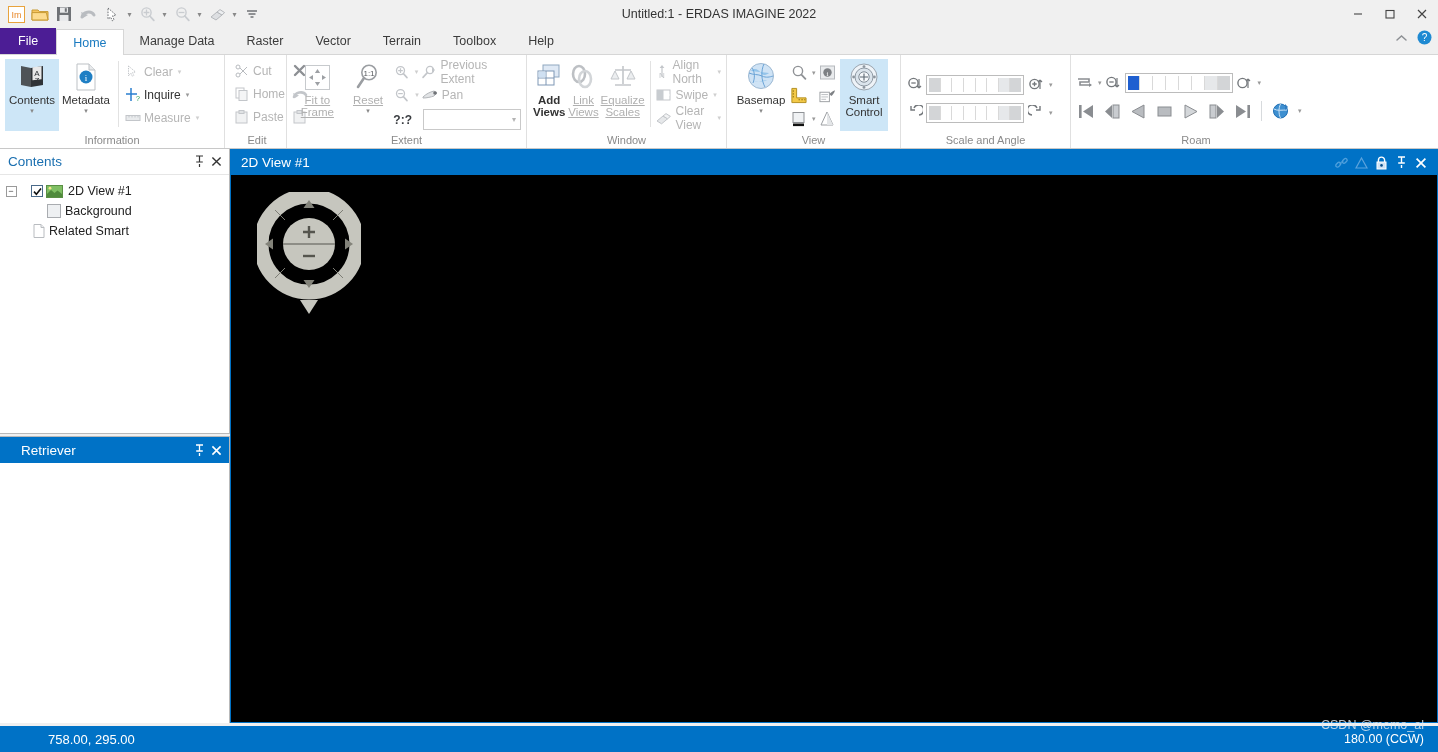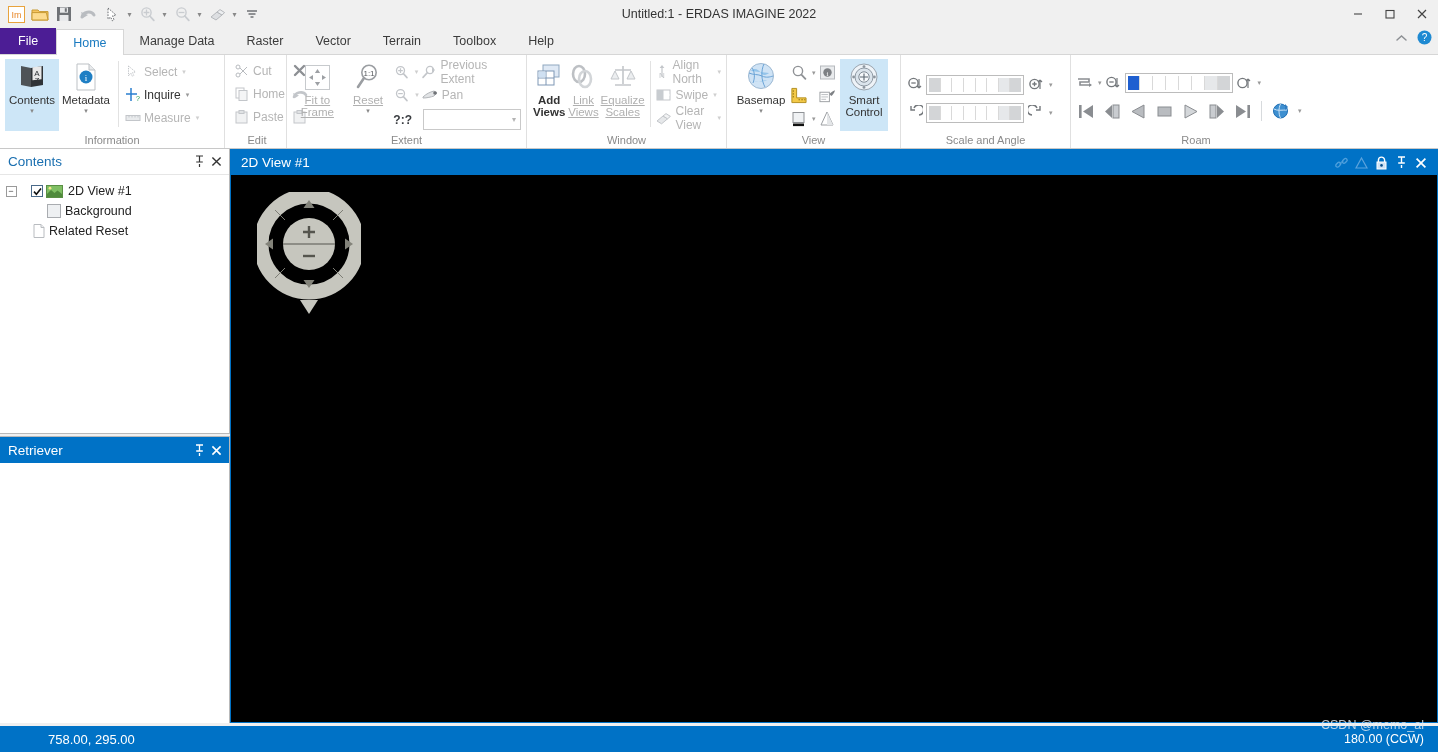--- a/index.html
+++ b/index.html
@@ -69,21 +69,21 @@
   .leftcol{width:230px;display:flex;flex-direction:column;flex:0 0 230px;background:#f0f0f0;}
 
   .panel{background:#fff;border:1px solid #b9b9b9;box-sizing:border-box;display:flex;flex-direction:column;}
   .panel-hdr{height:26px;display:flex;align-items:center;padding:0 4px 0 8px;box-sizing:border-box;flex:0 0 26px;}
   .panel-hdr .ttl{flex:1;font-size:13.5px;}
   .panel-hdr .hicon{width:17px;height:20px;display:flex;align-items:center;justify-content:center;}
   .hdr-light{background:#ffffff;border-bottom:1px solid #e6e6e6;}
   .hdr-light .ttl{color:#1a6fb0;}
   .hdr-light .hicon{color:#333;}
   .hdr-blue{background:#0072c6;}
-  .hdr-blue .ttl{color:#ffffff;}
+  .hdr-blue .ttl{color:#ffffff;margin-left:13px;}
   .hdr-blue .hicon{color:#ffffff;}
   .panel-body{flex:1;background:#fff;overflow:hidden;}
 
   
   .tree{padding:6px 0 0 4px;font-size:12.5px;color:#222;}
   .trow{display:flex;align-items:center;height:20px;}
   .tw{width:14px;height:20px;display:flex;align-items:center;justify-content:center;}
   .tlabel{padding-left:4px;}
   .cbox{width:12px;height:12px;border:1px solid #4a6a8a;background:#fff;display:flex;align-items:center;
         justify-content:center;box-sizing:border-box;}
@@ -250,21 +250,21 @@
           <div class="drop">▾</div>
         </div>
         <div class="vsep"></div>
         <div class="col" style="padding-top:1px">
           <div class="smallrow">
             <span class="si">
               <svg width="15" height="15" viewBox="0 0 15 15">
                   <path d="M3.5 2l7 6-3 .5 1.3 3-1.6.7-1.4-3.2L3.5 12z" fill="#fff" stroke="#c3c6ca" stroke-dasharray="1.4 1"></path>
                 </svg>
             </span>
-            <span class="st dim">Select</span>
+            <span class="st dim">Clear</span>
             <span class="car dim">▾</span>
           </div>
           <div class="smallrow">
             <span class="si">
               <svg width="16" height="16" viewBox="0 0 16 16">
                   <path d="M6 1v13M1 7h11" stroke="#2a7fd0" stroke-width="1.5"></path>
                   <text x="11" y="14" font-size="7" fill="#1a9a4a" font-family="Liberation Sans, sans-serif">?</text>
                 </svg>
             </span>
             <span class="st">Inquire</span>
@@ -771,21 +771,21 @@
             </div>
             <div class="trow">
               <span class="tw"></span>
               <span class="tw" style="width:12px"></span>
               <span class="tw" style="width:17px">
                 <svg width="12" height="14" viewBox="0 0 12 14">
                     <path d="M1 0.5h7l3 3v10H1z" fill="#fff" stroke="#b9bcc0"></path>
                     <path d="M8 0.5v3h3" fill="#eceef0" stroke="#b9bcc0"></path>
                   </svg>
               </span>
-              <span class="tlabel" style="padding-left:2px">Related Reset</span>
+              <span class="tlabel" style="padding-left:2px">Related Smart</span>
             </div>
           </div>
         </div>
       </div>
 
       <div class="panel" style="flex:1;margin-top:2px;border-left:none;border-bottom:none">
         <div class="panel-hdr hdr-blue">
           <span class="ttl">Retriever</span>
           <span class="hicon">
             <svg width="11" height="13" viewBox="0 0 11 13">

